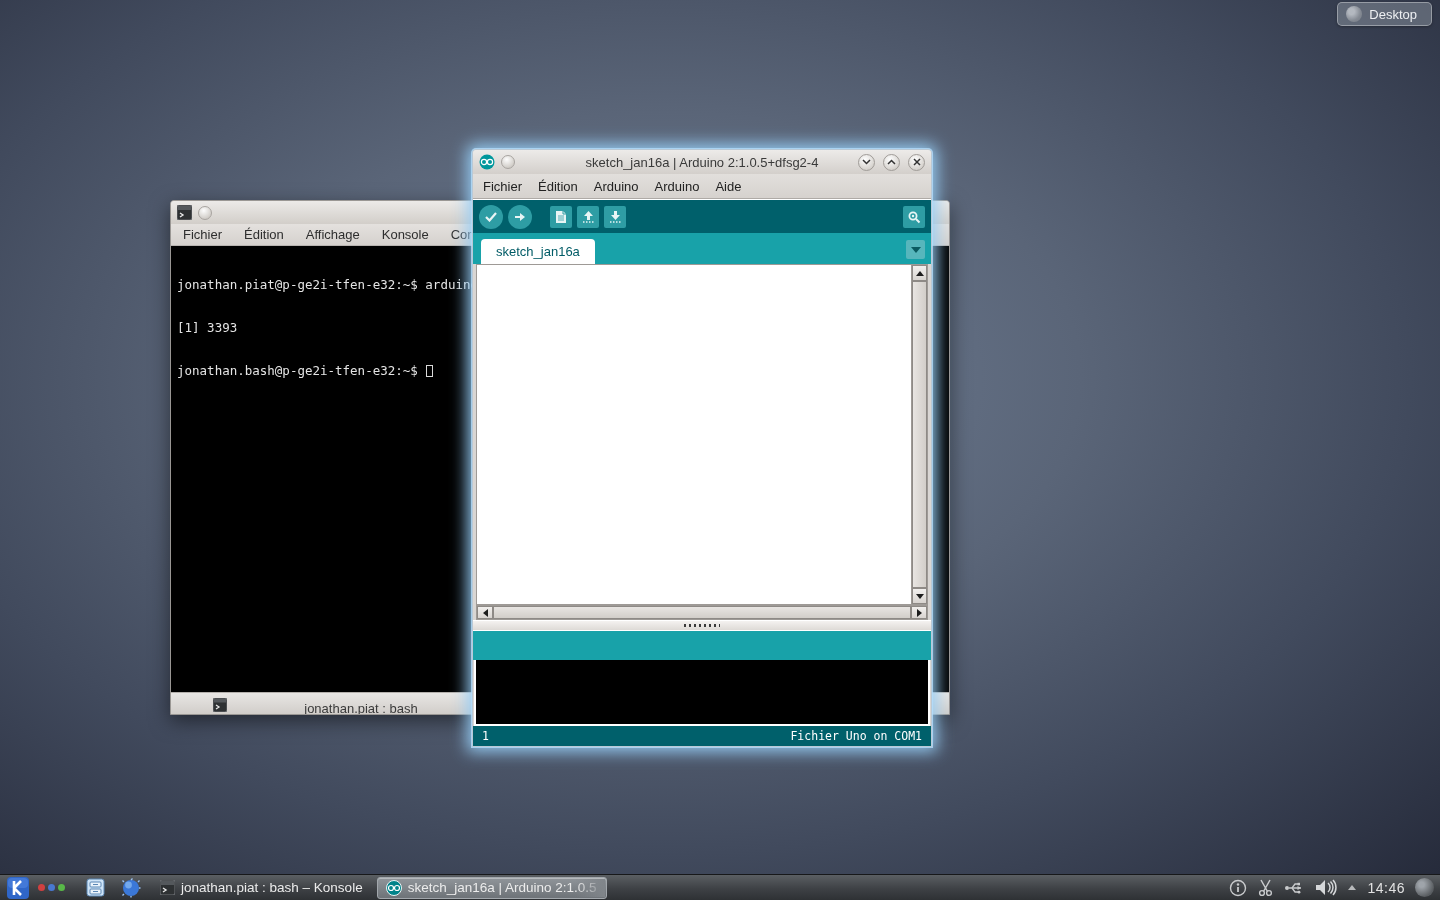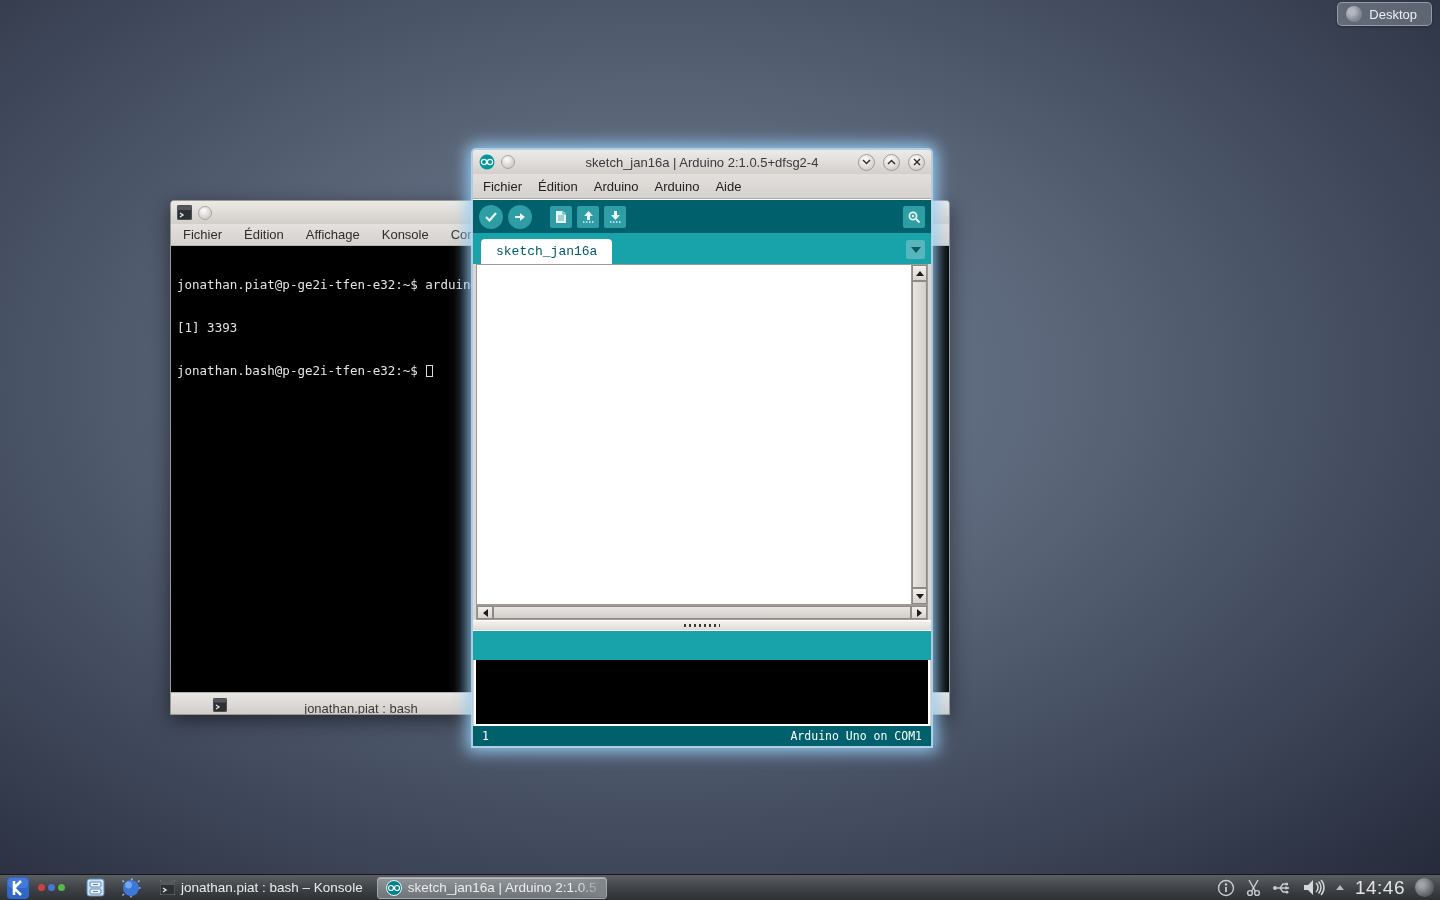--- a/index.html
+++ b/index.html
@@ -100,21 +100,21 @@
     display:flex; align-items:center; justify-content:center;
   }
   .tb-gap { width:8px; }
   .tb-spacer { flex:1; }
   .a-tabstrip {
     height:31px; background:#18A2A9; display:flex; align-items:flex-end; flex:0 0 auto;
   }
   .a-tab {
     margin-left:8px; height:25px; background:#FFFFFF; border-radius:4px 4px 0 0;
     padding:0 15px; display:flex; align-items:center;
-    font-size:13px; color:#005B66; font-family:Liberation Mono, monospace;
+    font-size:13px; color:#005B66; font-family:Liberation Sans, sans-serif;
   }
   .a-tab-dd {
     margin-left:auto; margin-right:6px; margin-bottom:5px;
     width:19px; height:19px; background:#57B6BC; border-radius:2px;
     display:flex; align-items:center; justify-content:center;
   }
   .tri-down { width:0; height:0; border-left:5px solid transparent; border-right:5px solid transparent; border-top:6px solid #0B5A60; }
 
   .a-editor-row { flex:1; display:flex; min-height:0; padding:0 3px; background:#D9D6D3; }
   .a-editor { flex:1; background:#FFFFFF; border:1px solid #9E9A96; border-right:none; }
@@ -151,21 +151,21 @@
   .tasks { display:flex; align-items:center; gap:6px; margin-left:8px; }
   .task { display:flex; align-items:center; gap:6px; height:22px; padding:0 8px; color:#ECECEC; font-size:13.5px; white-space:nowrap; border-radius:3px; }
   .task.active {
     background:linear-gradient(#90959A, #6E7378);
     border:1px solid #A2A7AC; box-shadow:inset 0 1px 0 rgba(255,255,255,.35);
     position:relative; width:230px; overflow:hidden;
   }
   .task.active .fade { position:absolute; right:1px; top:1px; bottom:1px; width:30px;
     background:linear-gradient(90deg, rgba(128,133,138,0), #80858A); }
   .tray { margin-left:auto; display:flex; align-items:center; gap:10px; padding-right:2px; }
-  .clock { color:#E2E2E2; font-size:19px; letter-spacing:.5px;text-align:center; }
+  .clock { color:#E2E2E2; font-size:14px; letter-spacing:.5px;text-align:center; }
   .cashew-panel { width:19px; height:19px; border-radius:50%;
     background:radial-gradient(circle at 35% 35%, #9FA4AA 15%, #595D61 70%); }
 
   svg { display:block; }
 </style>
 </head>
 <body>
 
 <div class="toolbox">
   <span class="cashew-sm"></span>
@@ -323,21 +323,21 @@
   </div>
 
   <div class="a-splitter">
       <span class="dots"></span>
     </div>
   <div class="a-message"></div>
   <div class="a-console"></div>
 
   <footer class="a-status">
     <span>1</span>
-    <span>Arduino Uno on COM1</span>
+    <span>Fichier Uno on COM1</span>
   </footer>
 </section>
 
 <footer class="panel">
   <span class="launcher">
     <svg width="22" height="22">
         <rect x="0" y="0" width="22" height="22" rx="4" fill="#2F66C8"></rect>
         <rect x="1" y="1" width="20" height="10" rx="4" fill="#4C82DE" opacity="0.7"></rect>
         <path d="M7 4 v14 M7 11 l7 -7 M7 11 l7 7" stroke="#FFFFFF" stroke-width="2.6" fill="none"></path>
       </svg>

